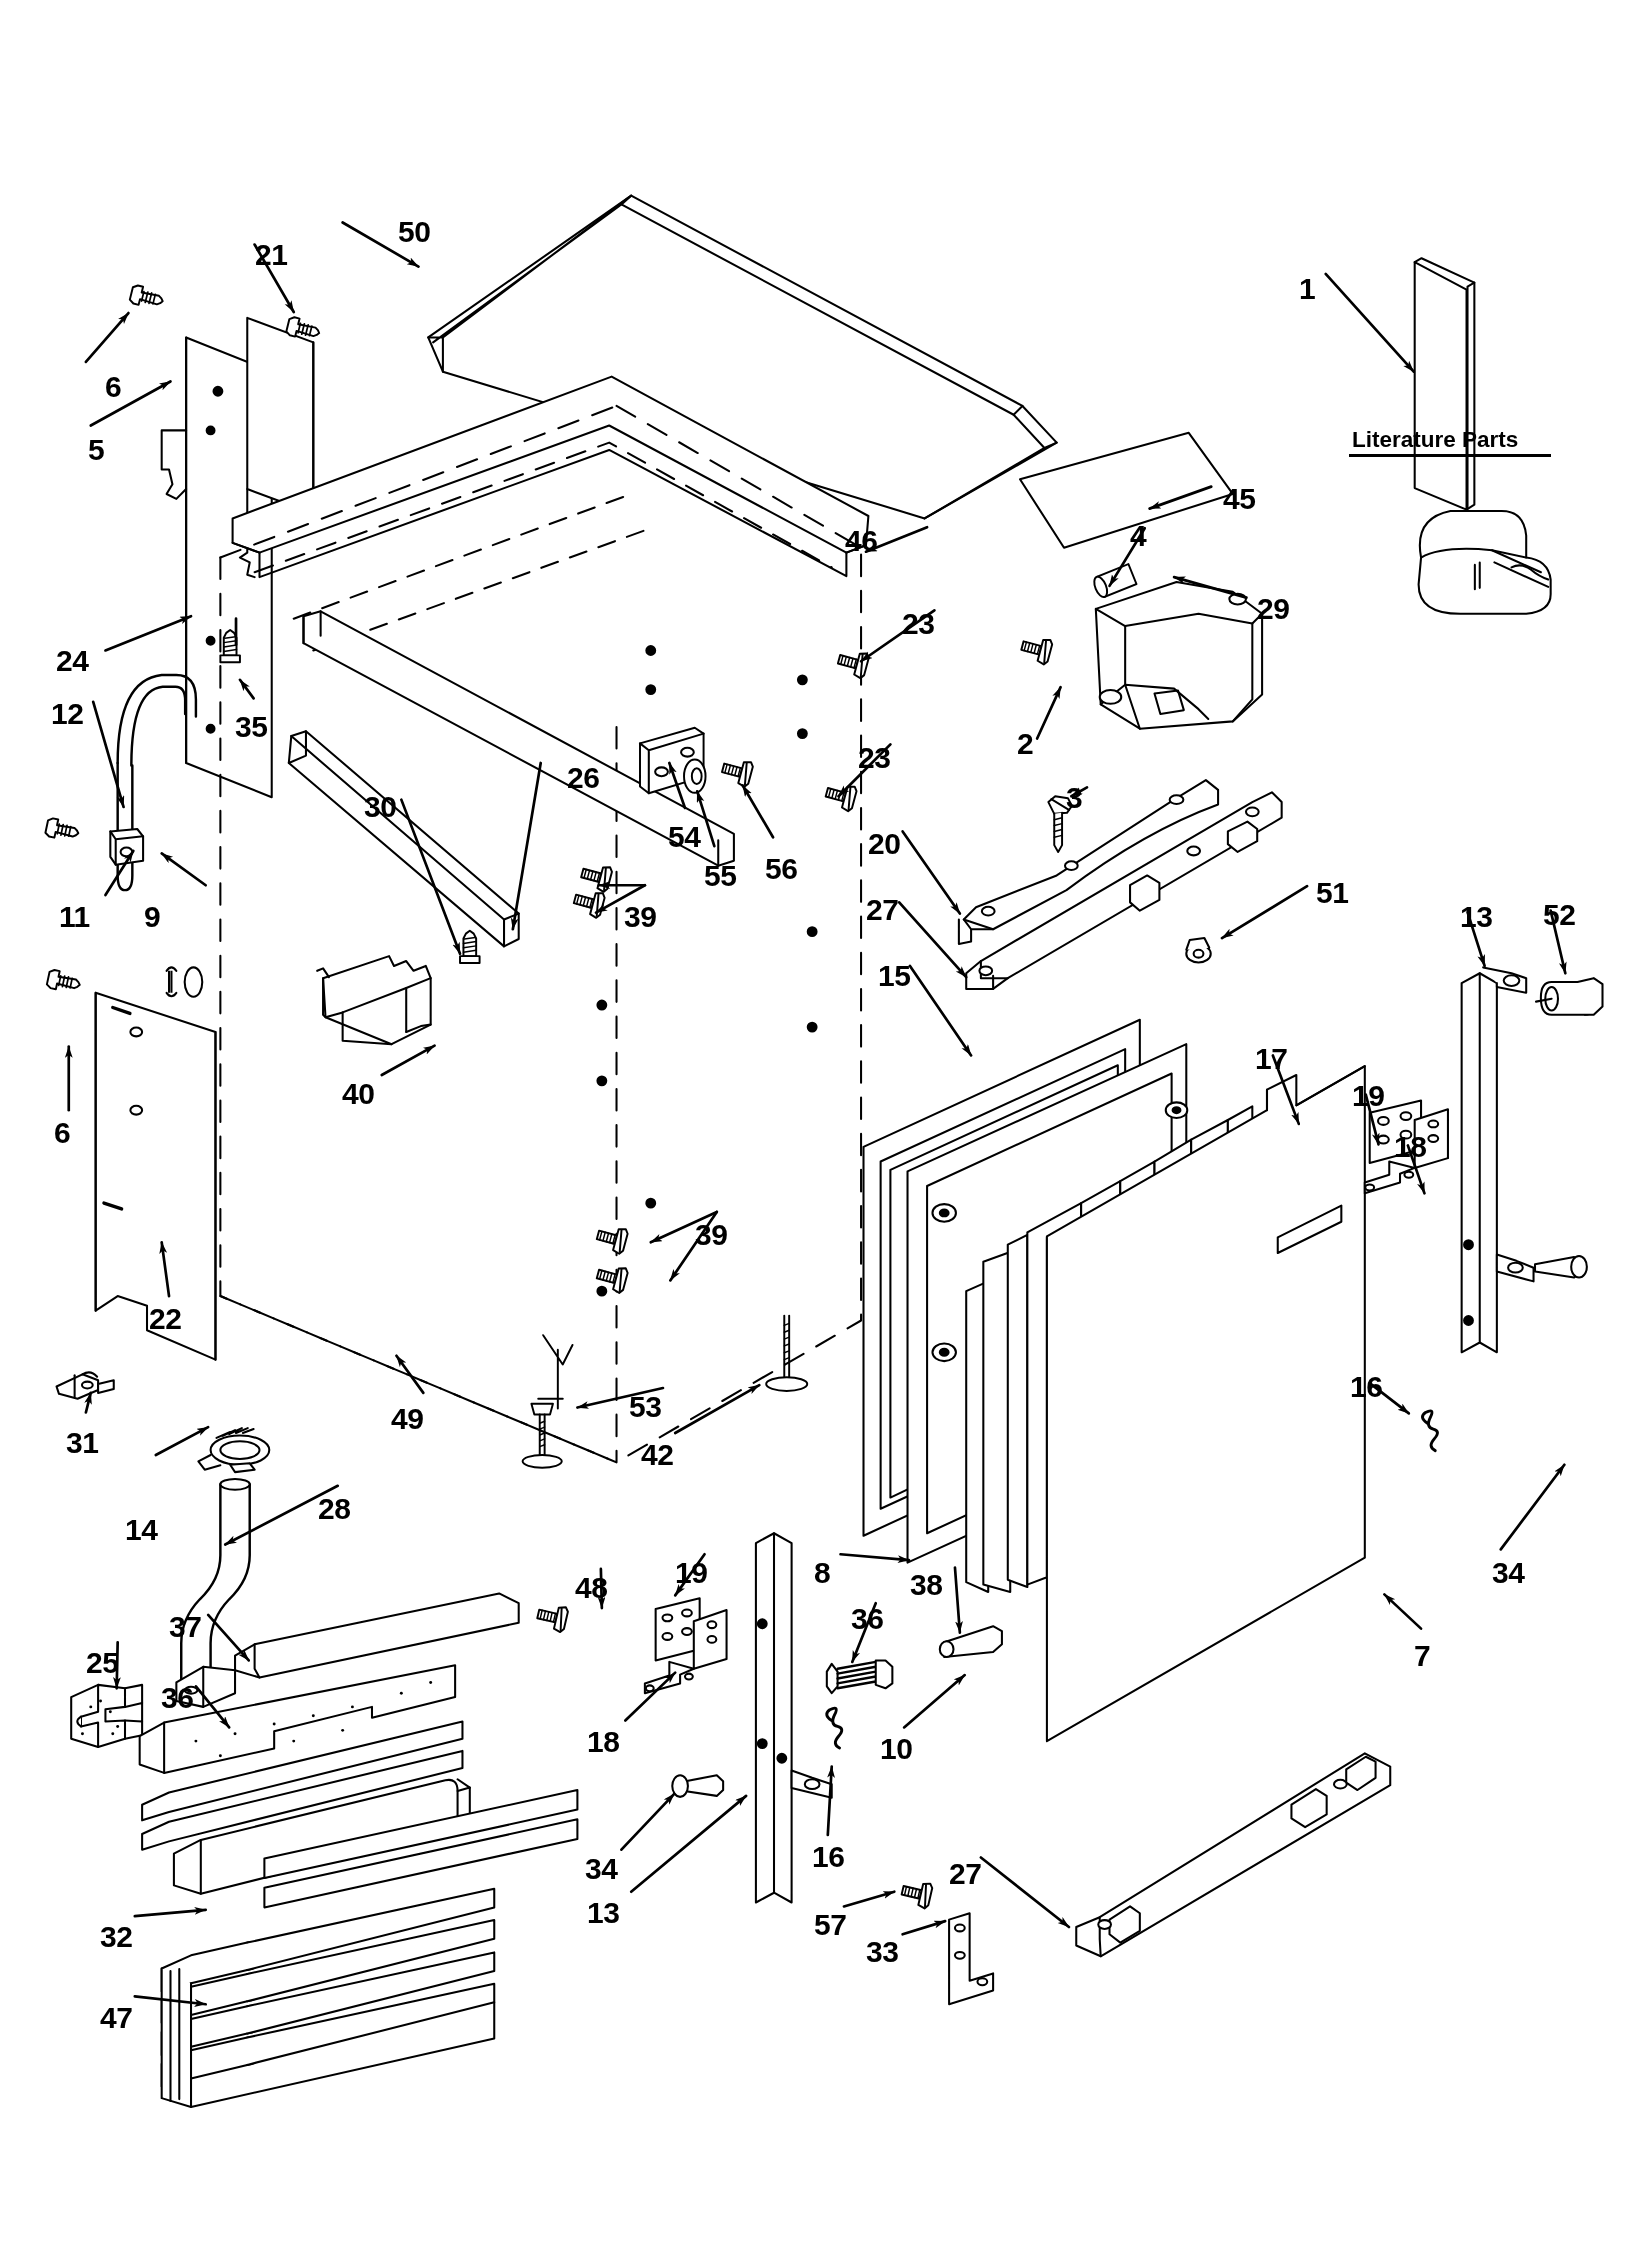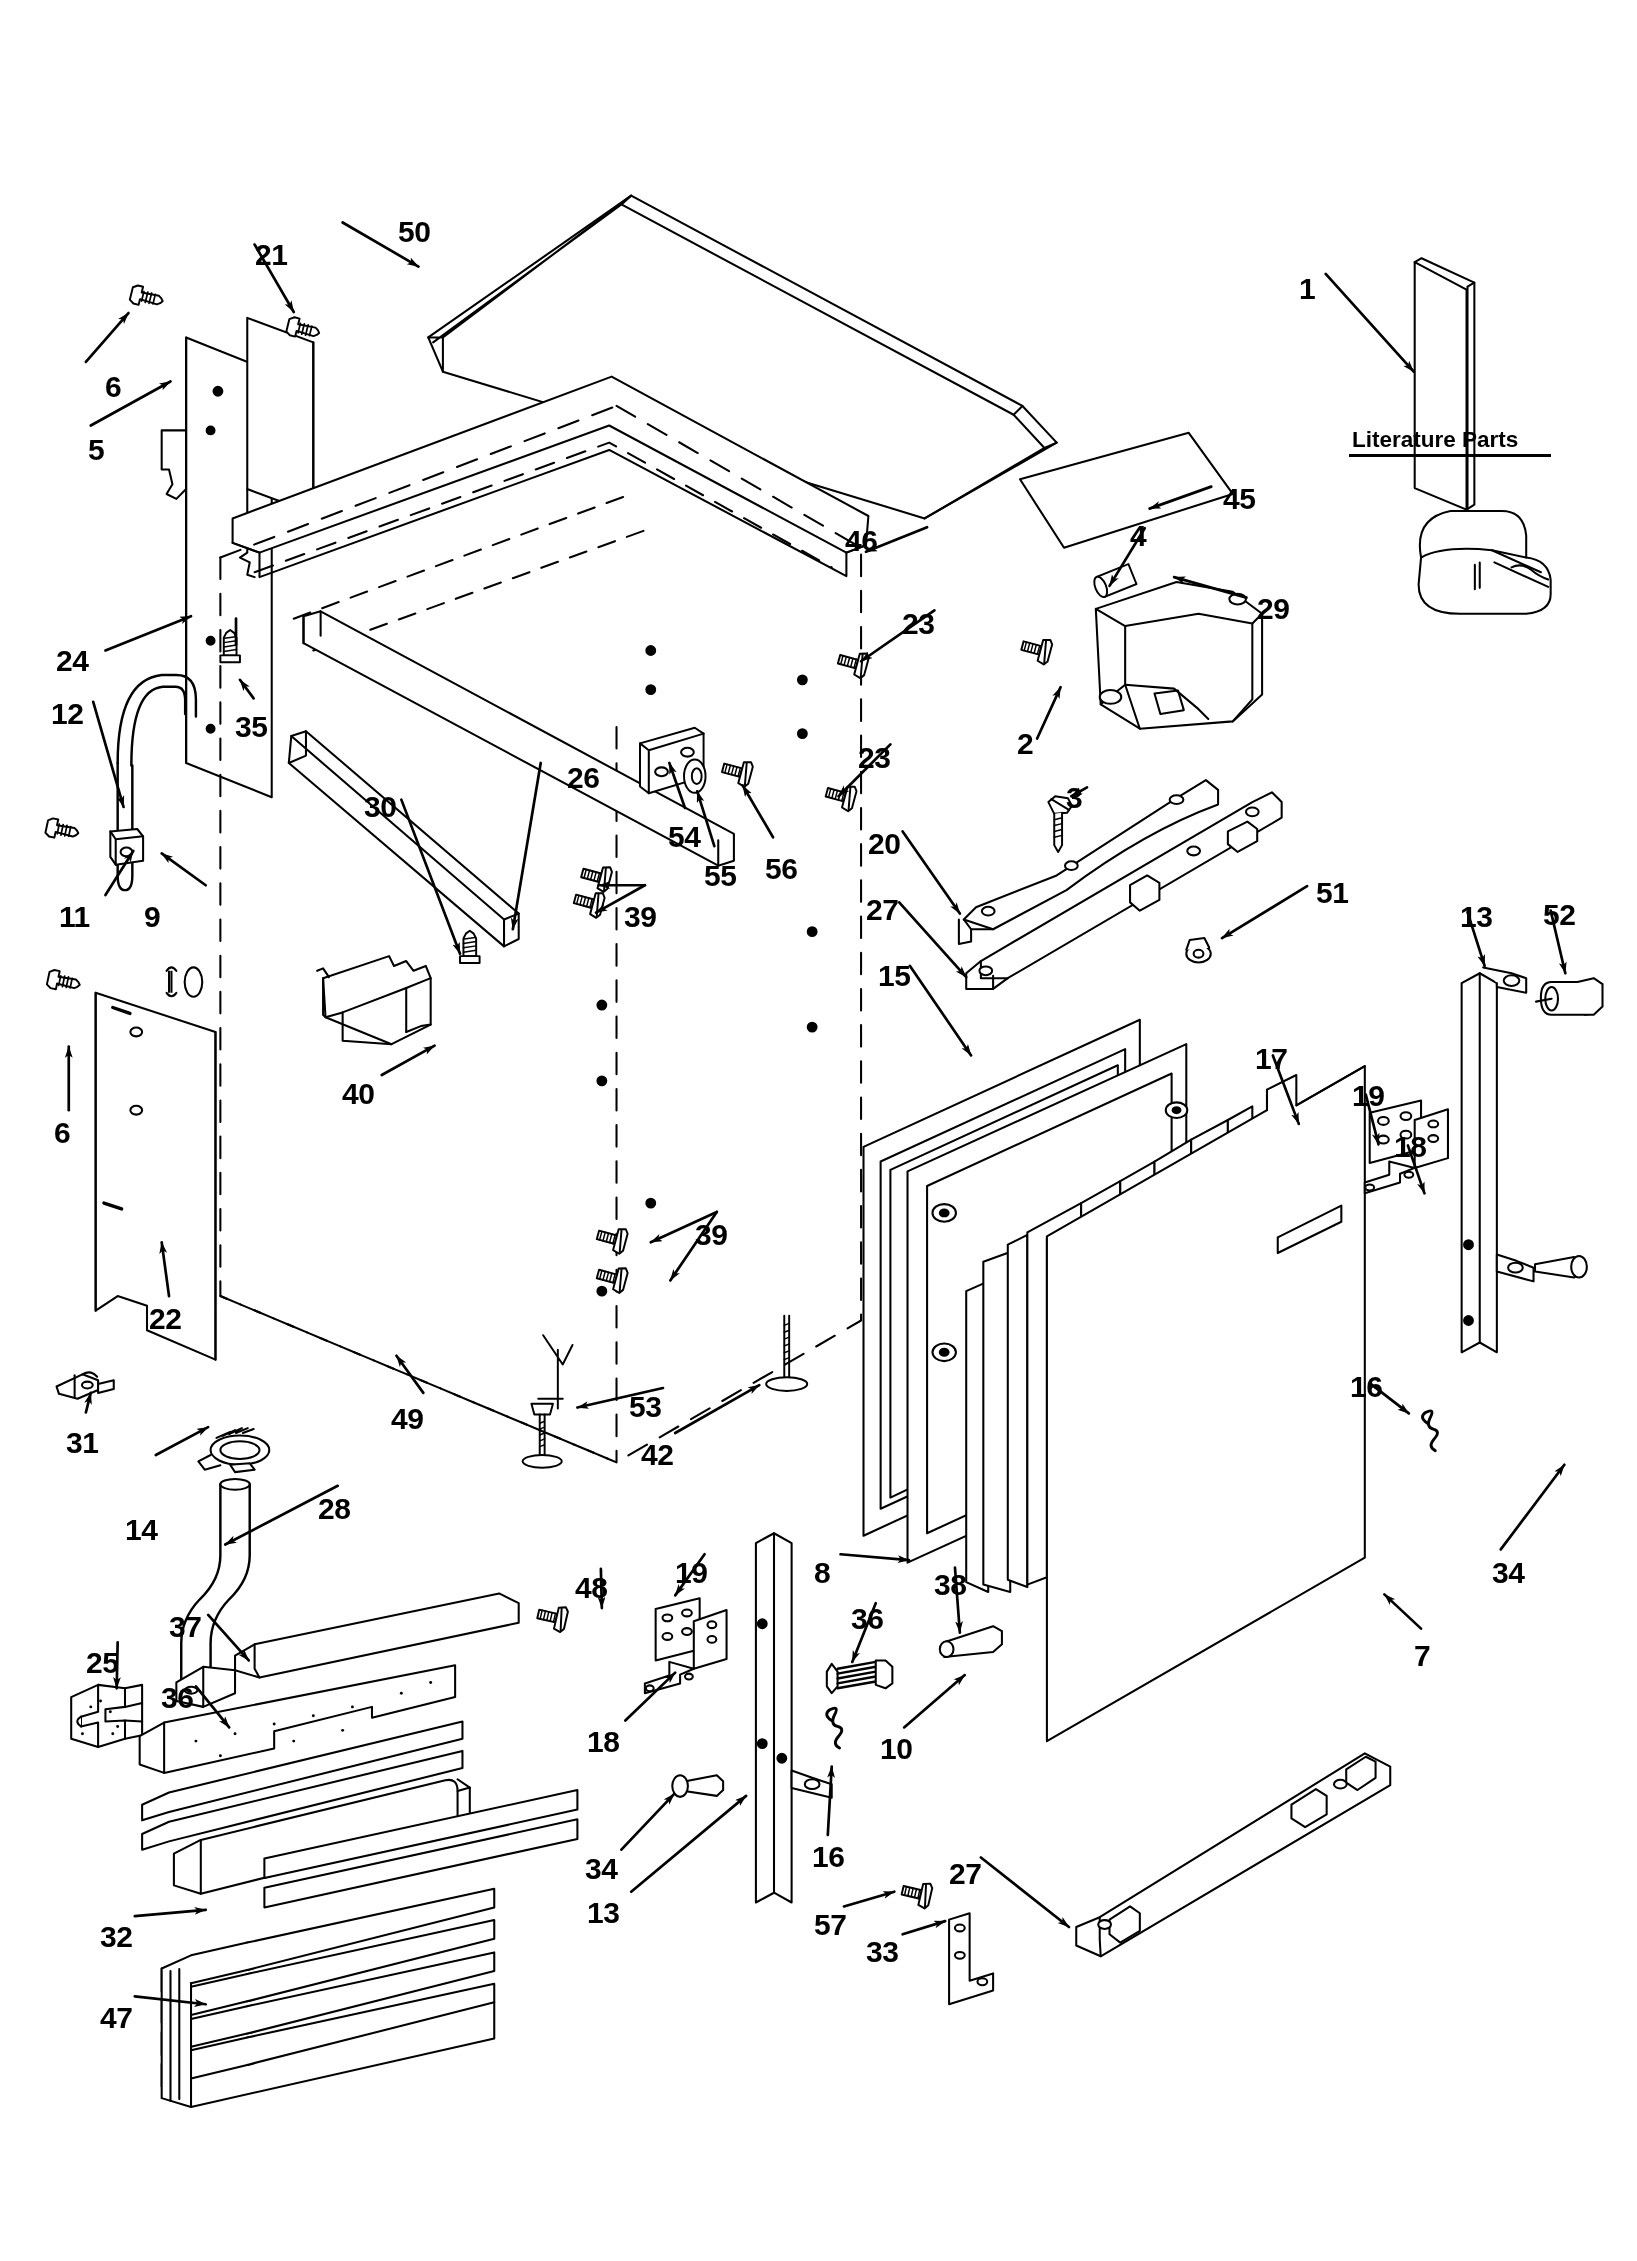--- a/index.html
+++ b/index.html
@@ -637,21 +637,21 @@
       <div class="lbl" style="left: 391px; top: 1404px;">49</div>
       <div class="lbl" style="left: 695px; top: 1220px;">39</div>
       <div class="lbl" style="left: 629px; top: 1392px;">53</div>
       <div class="lbl" style="left: 641px; top: 1440px;">42</div>
       <div class="lbl" style="left: 149px; top: 1304px;">22</div>
       <div class="lbl" style="left: 66px; top: 1428px;">31</div>
       <div class="lbl" style="left: 125px; top: 1515px; text-align: right;">14</div>
       <div class="lbl" style="left: 54px; top: 1118px;">6</div>
       <div class="lbl" style="left: 318px; top: 1494px;">28</div>
       <div class="lbl" style="left: 814px; top: 1558px;">8</div>
-      <div class="lbl" style="left: 934px; top: 1570px;">38</div>
+      <div class="lbl" style="left: 910px; top: 1570px;">38</div>
       <div class="lbl" style="left: 851px; top: 1604px;">36</div>
       <div class="lbl" style="left: 880px; top: 1734px;">10</div>
       <div class="lbl" style="left: 675px; top: 1558px;">19</div>
       <div class="lbl" style="left: 575px; top: 1573px;">48</div>
       <div class="lbl" style="left: 587px; top: 1727px;">18</div>
       <div class="lbl" style="left: 585px; top: 1854px;">34</div>
       <div class="lbl" style="left: 587px; top: 1898px;">13</div>
       <div class="lbl" style="left: 812px; top: 1842px;">16</div>
       <div class="lbl" style="left: 814px; top: 1910px;">57</div>
       <div class="lbl" style="left: 866px; top: 1937px;">33</div>

